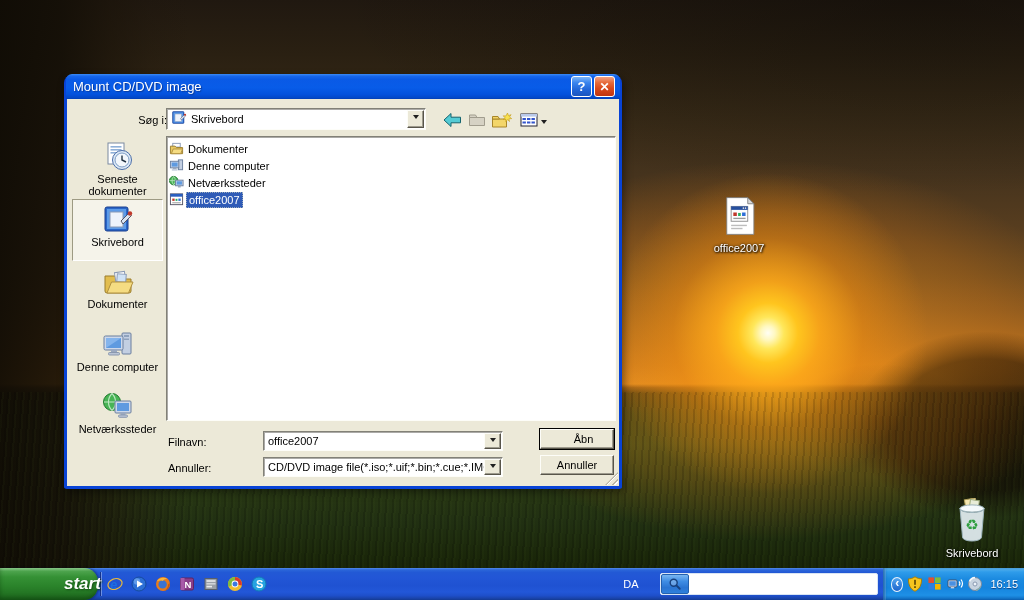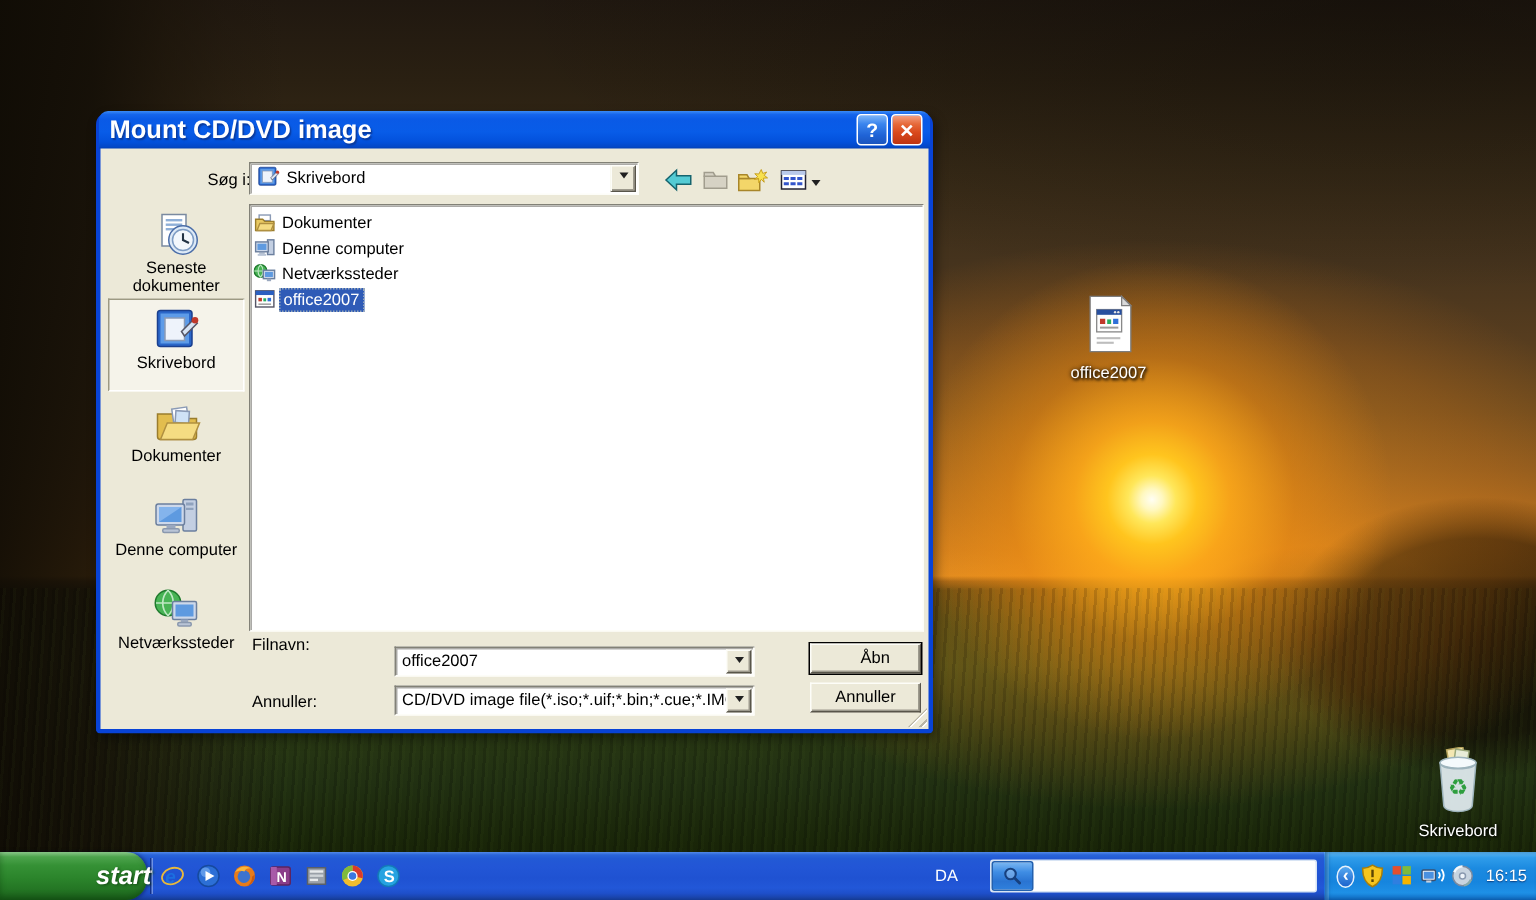--- a/index.html
+++ b/index.html
@@ -30,21 +30,21 @@
   .desk-icon .glyph { display:block; margin:0 auto 3px; }
   .desk-icon .lbl { color:#fff; text-shadow:1px 1px 2px #000, 0 0 3px #000; font-size:11px; }
 
   
   .dialog { position:absolute; left:64px; top:75px; width:558px; height:414px;
     border:3px solid #0843d6; border-top:none; border-radius:8px 8px 3px 3px;
     box-shadow:2px 3px 8px rgba(0,0,0,.45); background:#ece9d8; }
   .titlebar { position:relative; height:25px; border-radius:6px 6px 0 0; margin:-1px -1px 0;
     background:linear-gradient(180deg,#3b8bf5 0%,#1666ec 9%,#0a5ae6 22%,#085ce8 55%,#0351dc 82%,#0348c8 95%,#033fb4 100%);
     display:flex; align-items:center; padding:0 5px 0 7px; }
-  .titlebar .t { color:#fff; font-weight:bold; font-size:17px; text-shadow:1px 1px 1px #0a3a9c; flex:1; }
+  .titlebar .t { color:#fff; font-weight:normal; font-size:13px; text-shadow:1px 1px 1px #0a3a9c; flex:1; }
   .tb-btn { width:21px; height:21px; margin-left:2px; border:1px solid #fff; border-radius:3px;
     display:flex; align-items:center; justify-content:center; color:#fff; font-weight:bold; font-size:13px; cursor:pointer; }
   .tb-help { background:linear-gradient(180deg,#7db5f8 0%,#3a85ee 30%,#1f63d6 70%,#1b55be 100%); }
   .tb-close { background:linear-gradient(180deg,#f3a183 0%,#e66a3a 30%,#d9491c 60%,#bf3410 100%); font-size:12px; }
 
   .dlg-body { position:absolute; left:0; top:25px; right:0; bottom:0; }
   .lbl-txt { color:#000; }
 
   
   .sunken { background:#fff; border:1px solid; border-color:#828177 #fdfdf8 #fdfdf8 #828177;
@@ -304,21 +304,21 @@
             <rect x="1.5" y="2" width="13" height="3" fill="#2a5fc0"></rect>
             <rect x="3.5" y="7" width="2.5" height="2.5" fill="#c0392b"></rect>
             <rect x="7" y="7.3" width="2" height="2.2" fill="#27ae60"></rect>
             <rect x="10" y="7" width="2.5" height="2.5" fill="#2e6fd8"></rect>
             <rect x="3.5" y="11" width="9" height="1" fill="#999"></rect>
           </svg>
           <span class="fname">office2007</span>
         </div>
       </div>
 
-      <span class="field-lbl lbl-txt" style="top:324px;text-align:right;">Filnavn:</span>
+      <span class="field-lbl lbl-txt" style="top:336px;text-align:right;">Filnavn:</span>
       <div class="bcombo sunken" style="top:331px;">
         <span class="inner">office2007</span>
         <span class="drop-btn raised">
             <span class="drop-arrow"></span>
           </span>
       </div>
       <span class="field-lbl lbl-txt" style="top:362px;">Annuller:</span>
       <div class="bcombo sunken" style="top:357px;">
         <span class="inner">CD/DVD image file(*.iso;*.uif;*.bin;*.cue;*.IMG;*</span>
         <span class="drop-btn raised">

